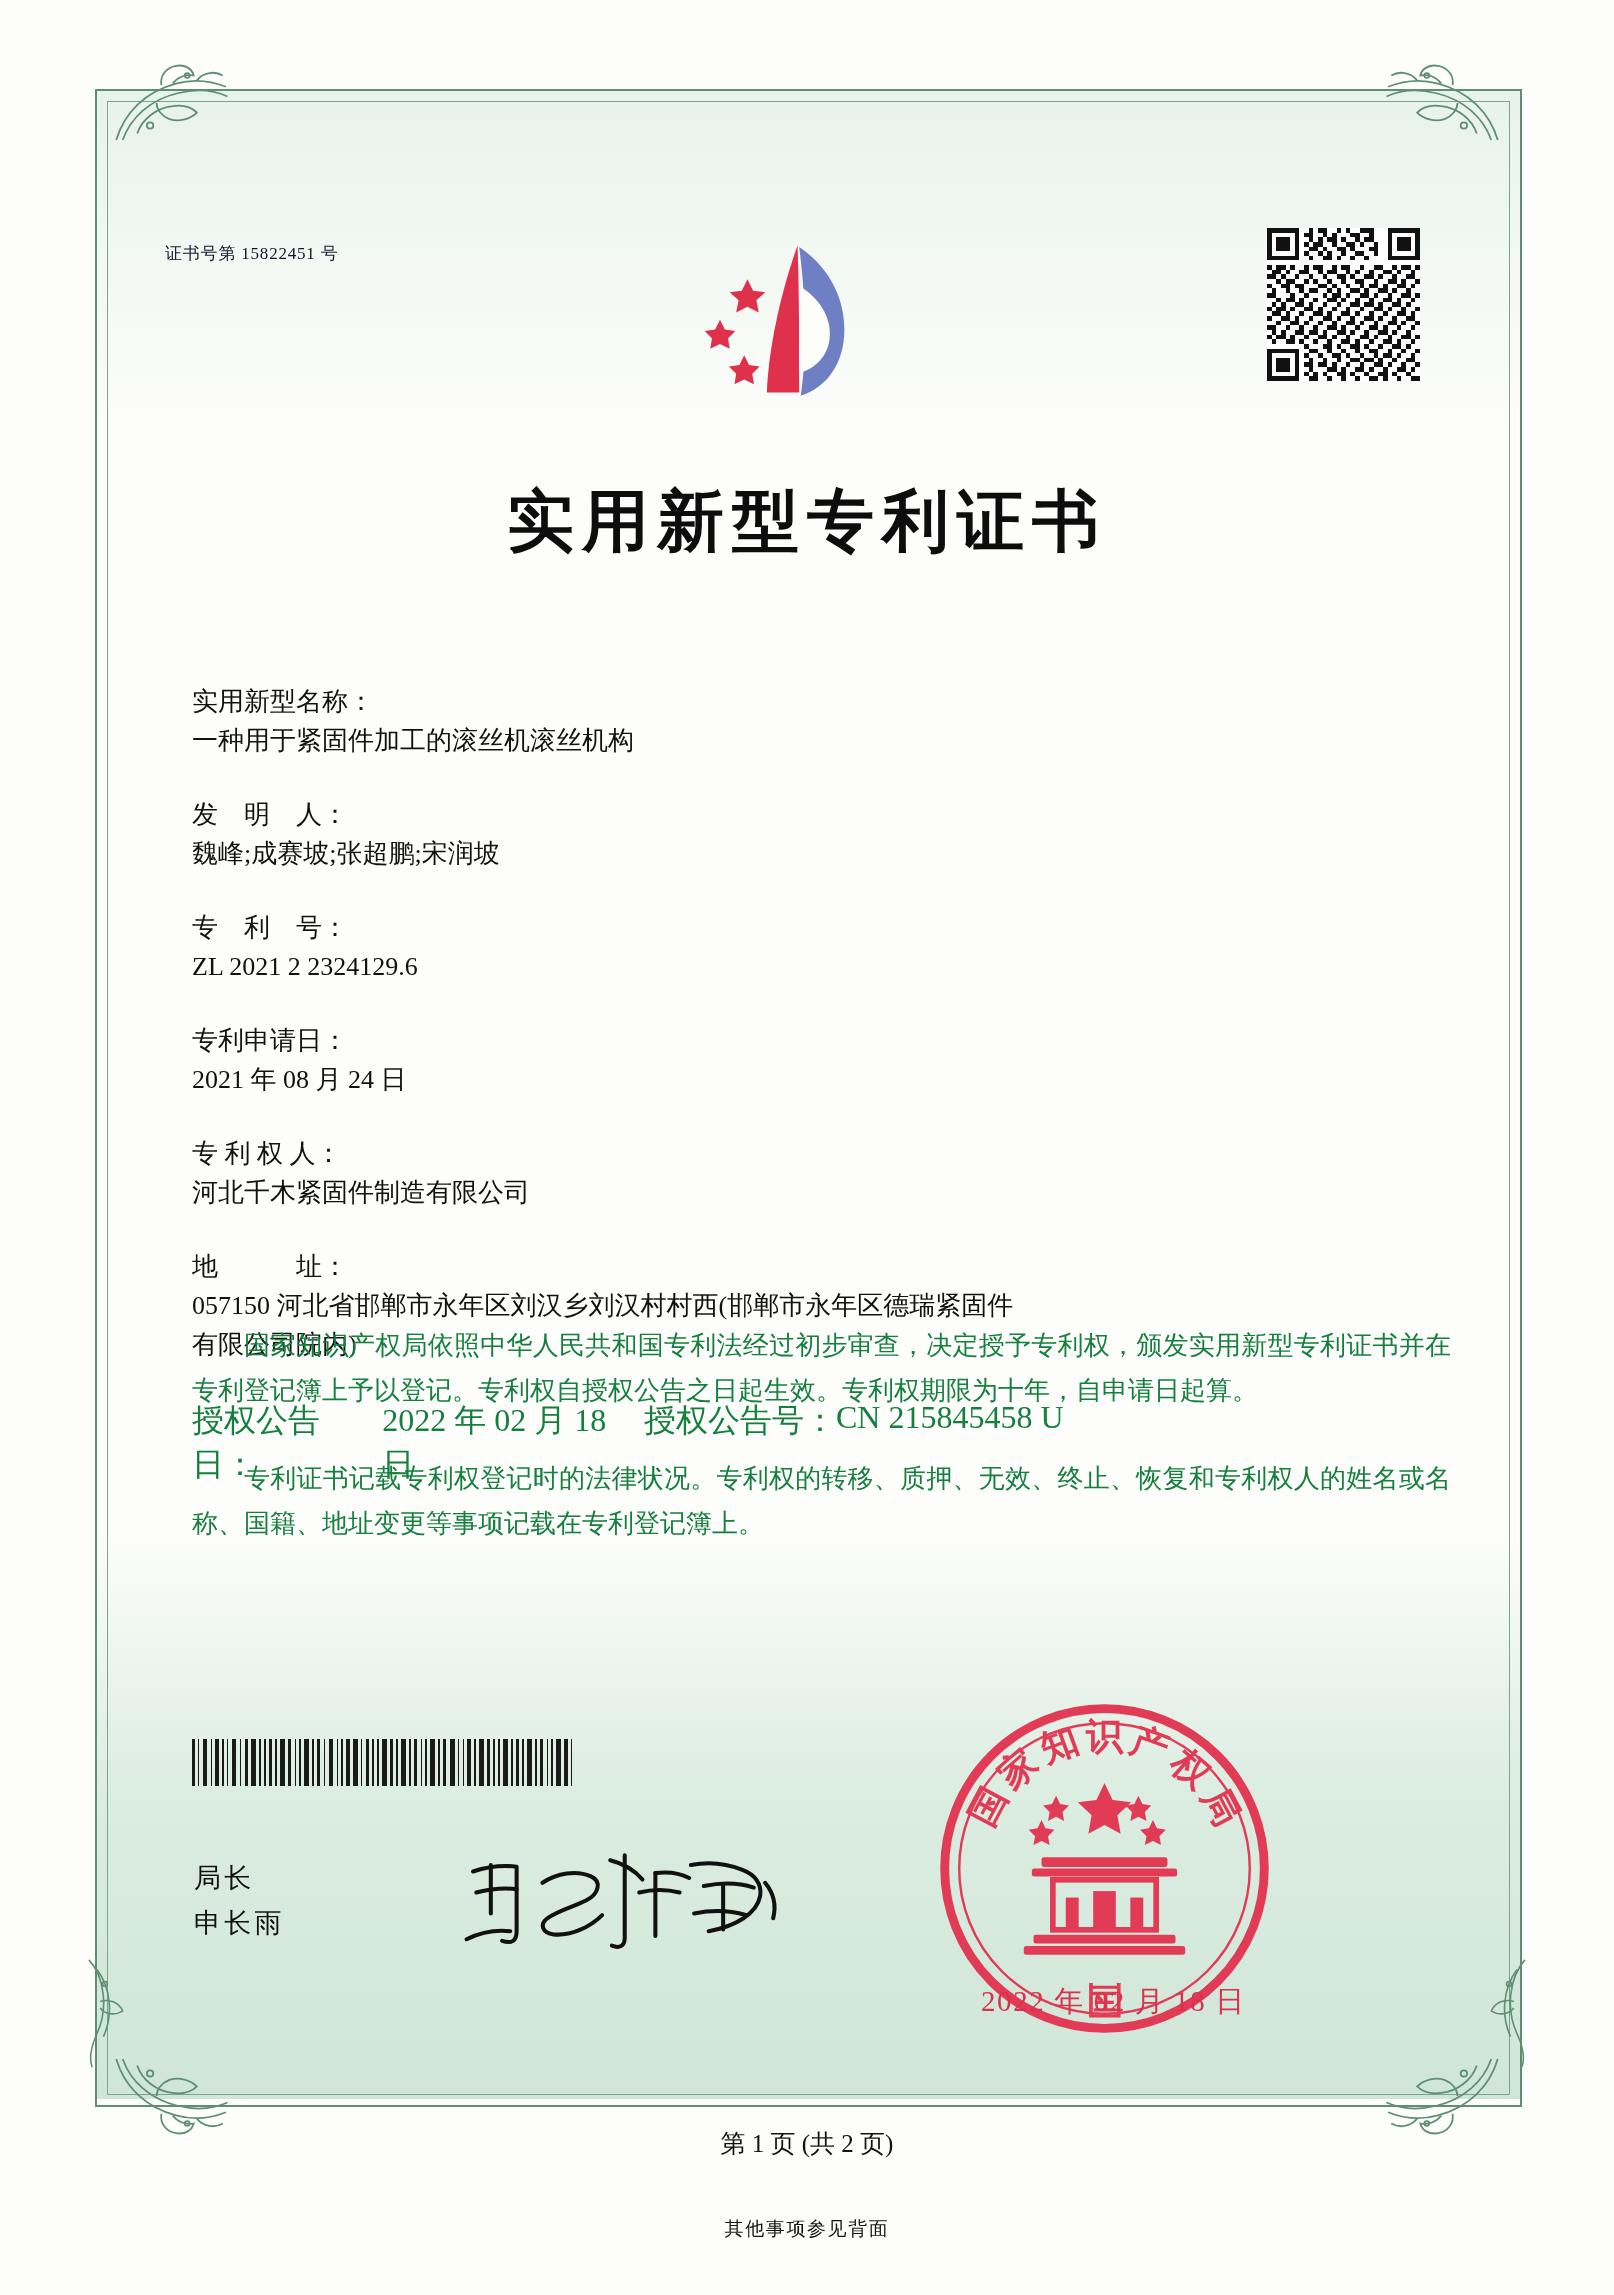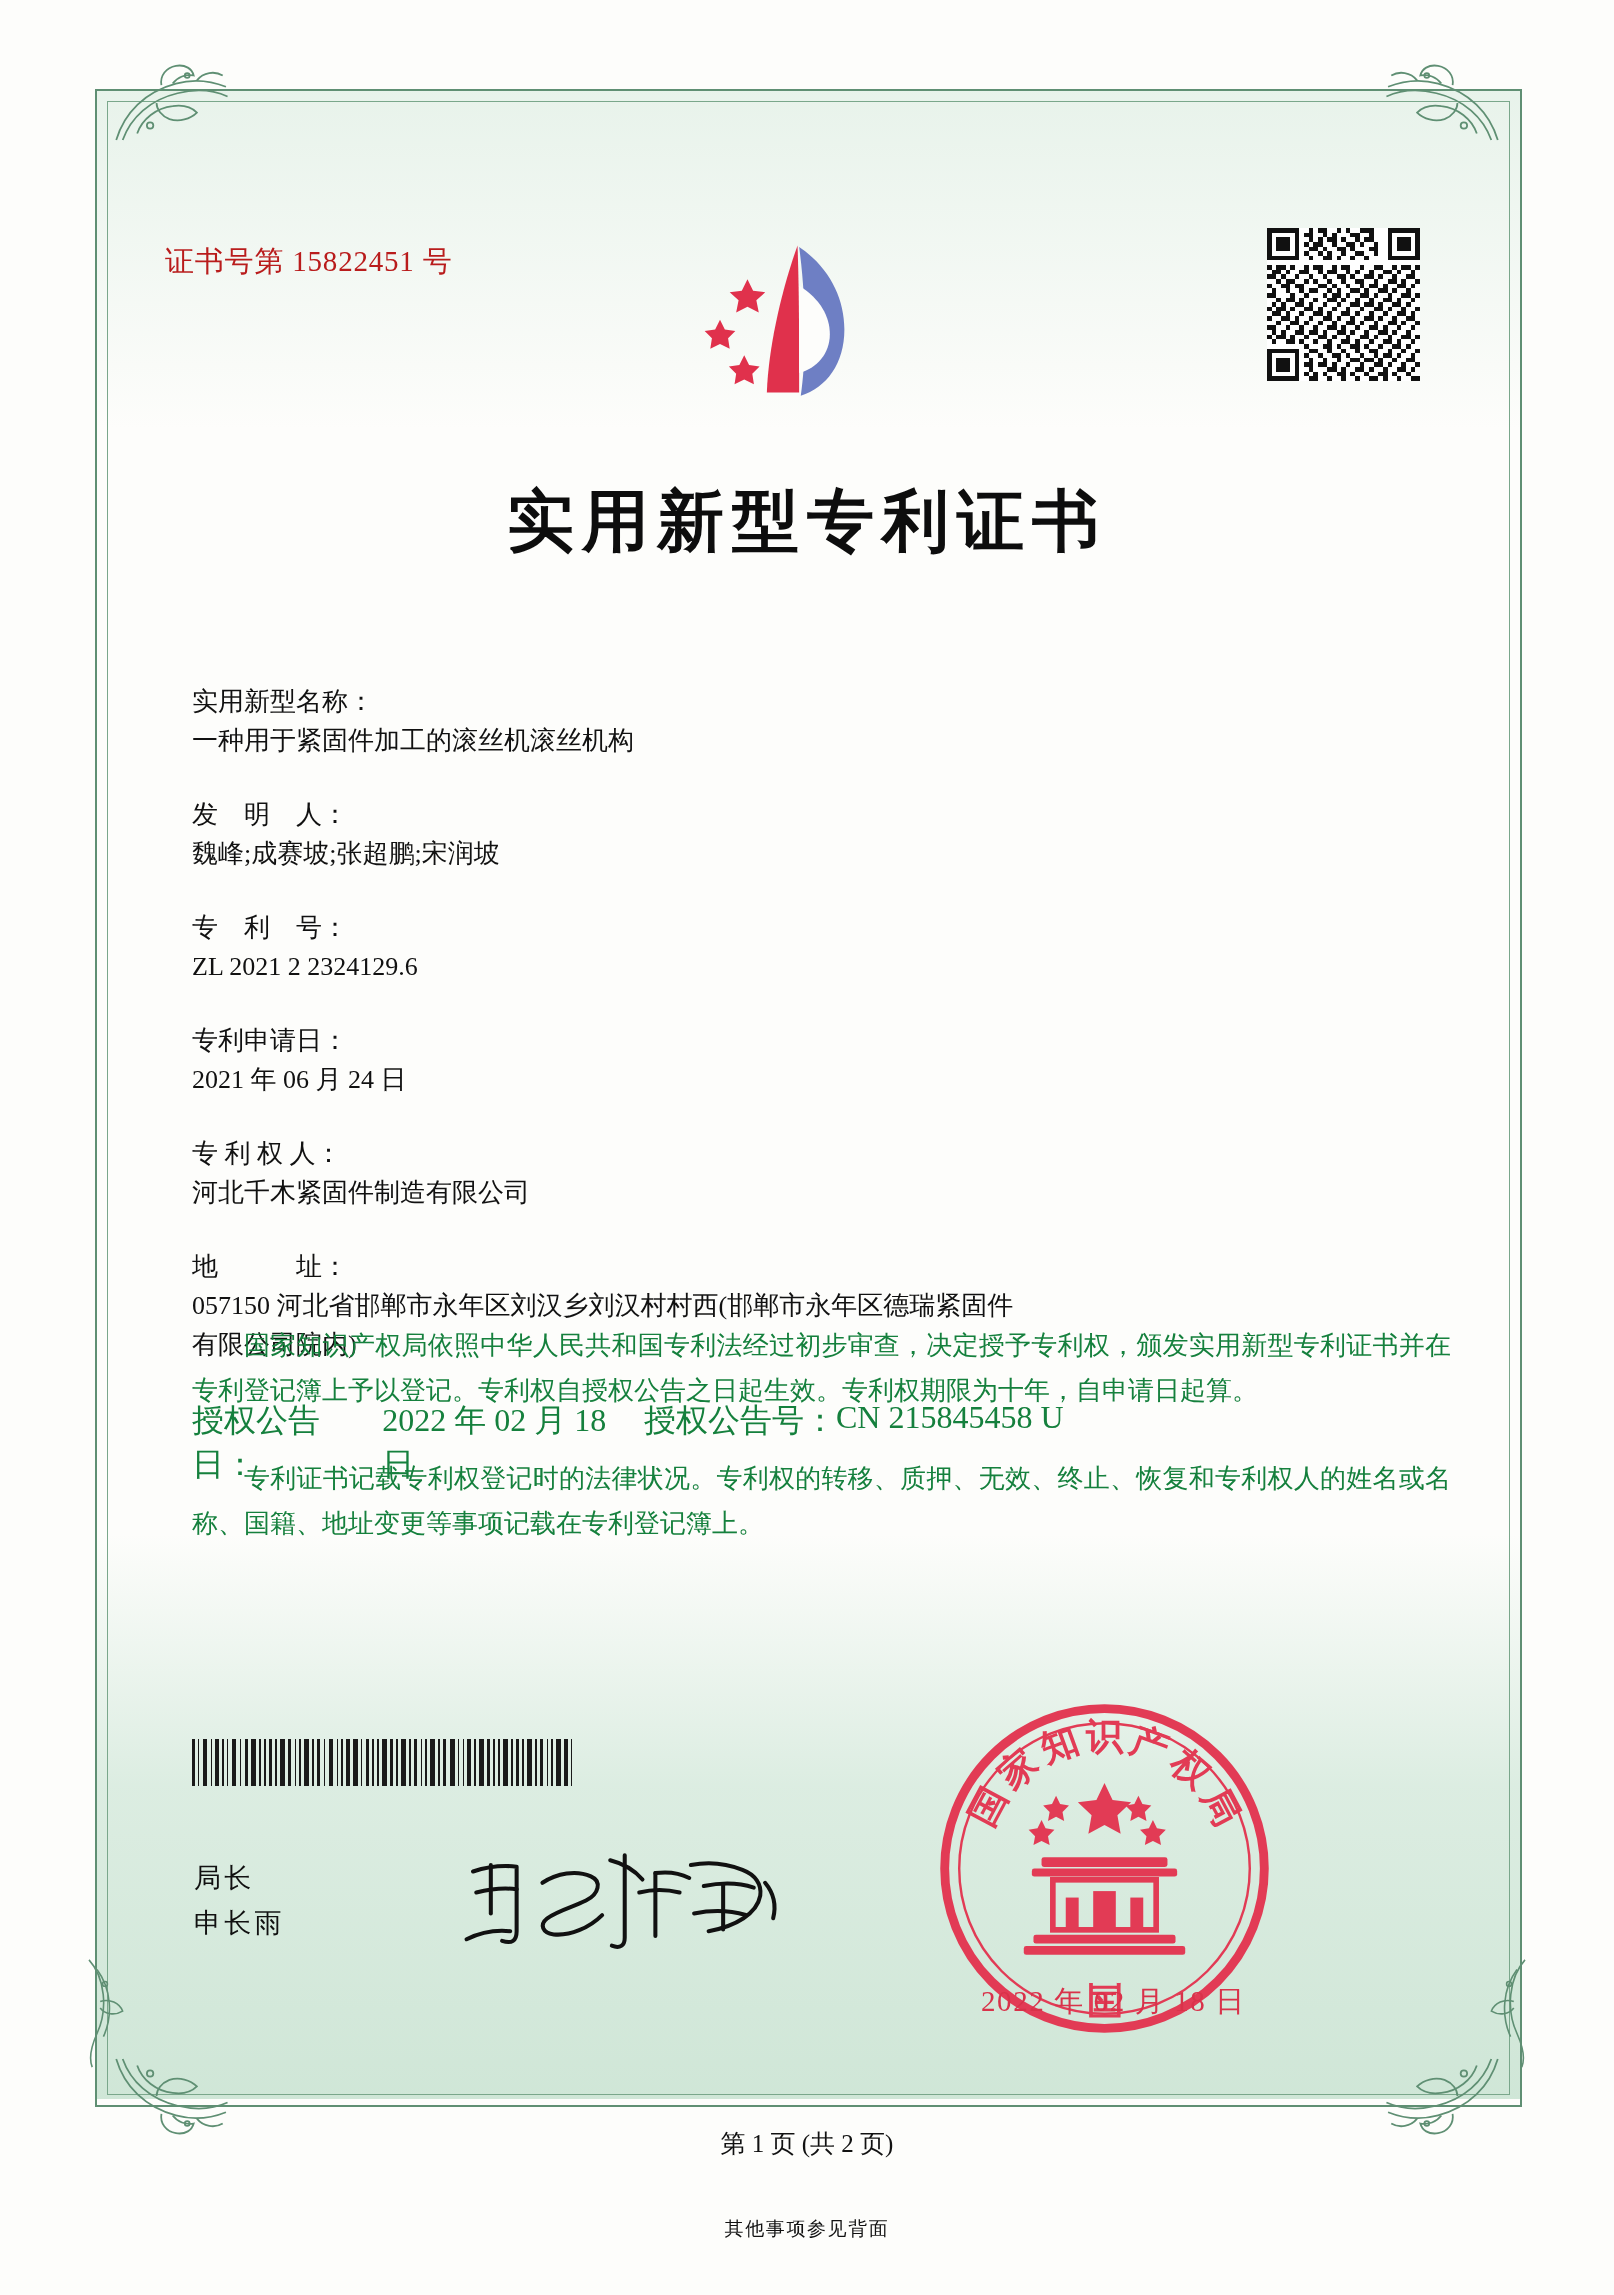--- a/index.html
+++ b/index.html
@@ -76,23 +76,23 @@
   }
   .side-orn svg { width: 100%; height: 100%; display: block; }
   .s-l { left: 81px; top: 1953px; }
   .s-r { left: 1477px; top: 1953px; transform: scaleX(-1); }
 
   
   .cert-no {
     position: absolute;
     left: 165px;
     top: 242px;
-    font-size: 29px;
+    font-size: 17px;
     letter-spacing: 0.8px;
-    color: #b91c1c;
+    color: #0f172a;
     white-space: nowrap;
   }
   .logo {
     position: absolute;
     left: 678px;
     top: 234px;
     width: 210px;
     height: 186px;
   }
   .logo svg { width: 100%; height: 100%; display: block; }
@@ -654,21 +654,21 @@
       <span class="value">魏峰;成赛坡;张超鹏;宋润坡</span>
     </div>
 
     <div class="field">
       <span class="label">专　利　号：</span>
       <span class="value">ZL 2021 2 2324129.6</span>
     </div>
 
     <div class="field">
       <span class="label">专利申请日：</span>
-      <span class="value">2021 年 06 月 24 日</span>
+      <span class="value">2021 年 08 月 24 日</span>
     </div>
 
     <div class="field">
       <span class="label">专 利 权 人：</span>
       <span class="value">河北千木紧固件制造有限公司</span>
     </div>
 
     <div class="field">
       <span class="label">地　　　址：</span>
       <span class="value value-block">057150 河北省邯郸市永年区刘汉乡刘汉村村西(邯郸市永年区德瑞紧固件有限公司院内)</span>

